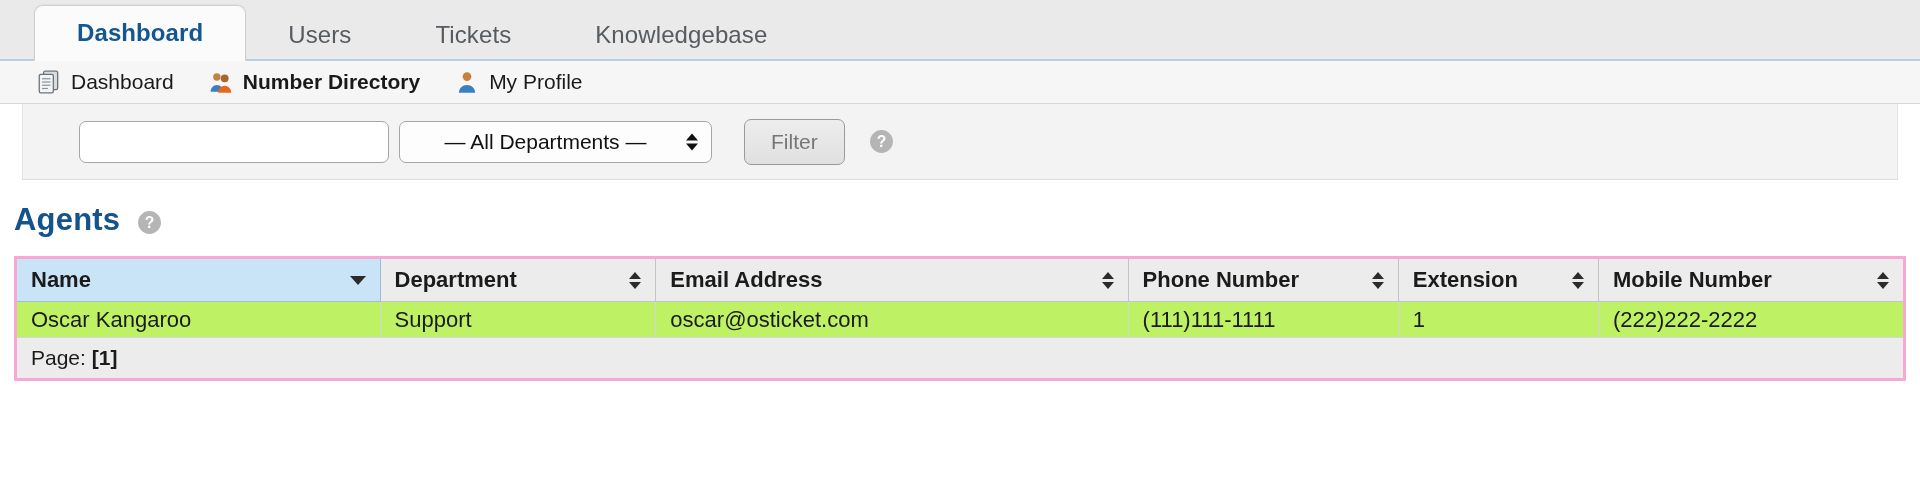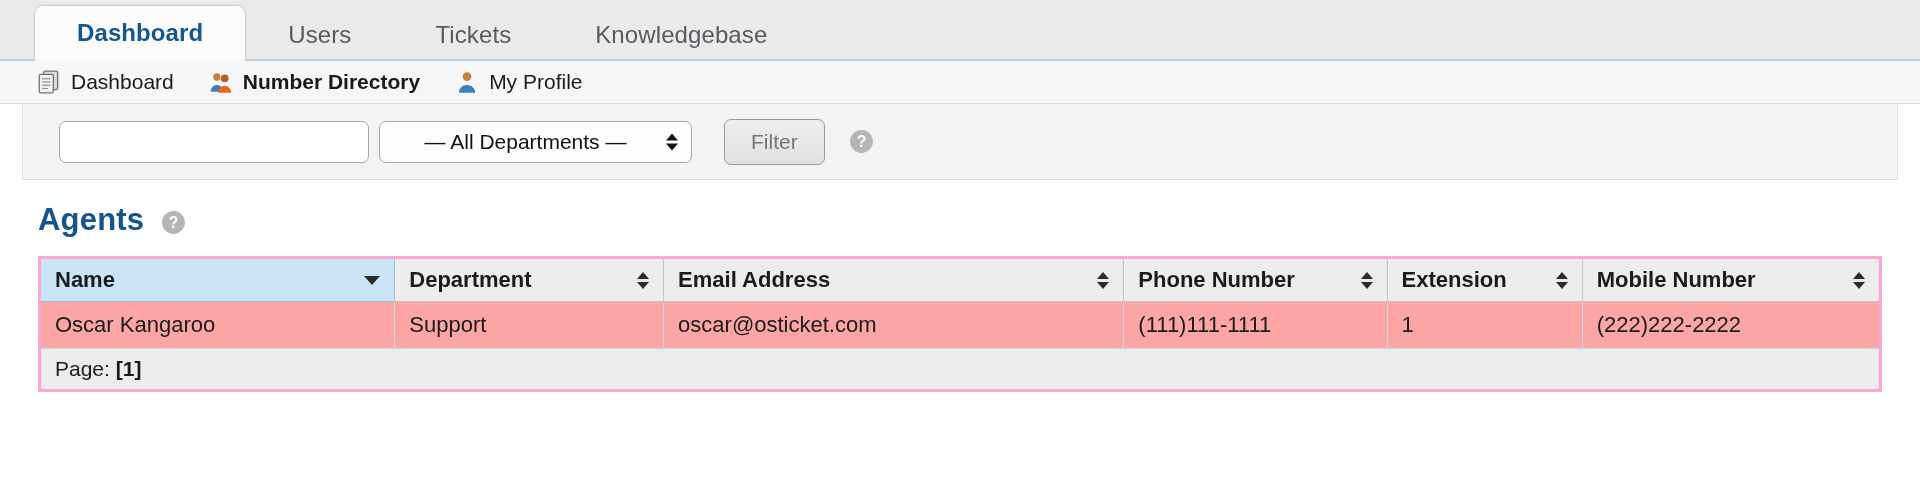--- a/index.html
+++ b/index.html
@@ -83,21 +83,21 @@
     display: block;
   }
 
   
   .filterbar {
     background: #f3f3f3;
     border-bottom: 1px solid #dcdcdc;
     height: 76px;
     display: flex;
     align-items: center;
-    padding-left: 36px;
+    padding-left: 56px;
     box-sizing: border-box;
     margin: 0 22px 0 22px;
     border-left: 1px solid #e4e4e4;
     border-right: 1px solid #e4e4e4;
   }
   .search-input {
     width: 310px;
     height: 42px;
     border: 1px solid #a6a6a6;
     border-radius: 7px;
@@ -160,21 +160,21 @@
     white-space: nowrap;
   }
   .help-icon {
     margin-left: 24px;
     width: 25px; height: 25px;
     display: block;
     flex: 0 0 auto;
   }
 
   
-  .content { padding: 0 38px; box-sizing: border-box; }
+  .content { padding: 0 14px; box-sizing: border-box; }
 
   .page-head {
     display: flex;
     align-items: center;
     padding: 22px 0 18px 0;
   }
   .page-title {
     font-size: 31px;
     font-weight: bold;
     color: #15538c;
@@ -218,23 +218,23 @@
   .sort-both i.up { border-bottom: 7px solid #2b2b2b; margin-bottom: 3px; }
   .sort-both i.dn { border-top: 7px solid #2b2b2b; }
   .sort-desc {
     width: 0; height: 0; margin-left: 10px;
     border-left: 8px solid transparent;
     border-right: 8px solid transparent;
     border-top: 9px solid #2b2b2b;
   }
 
   table.agents td {
-    background: #fca5a5;
+    background: #bef264;
     border: 1px solid #ccd9e2;
-    height: 47px;
+    height: 36px;
     font-size: 22px;
     color: #1b1b1b;
     padding: 0 14px;
     box-sizing: border-box;
     white-space: nowrap;
     overflow: hidden;
     text-overflow: ellipsis;
   }
   .pager-cell {
     background: #ececec !important;

